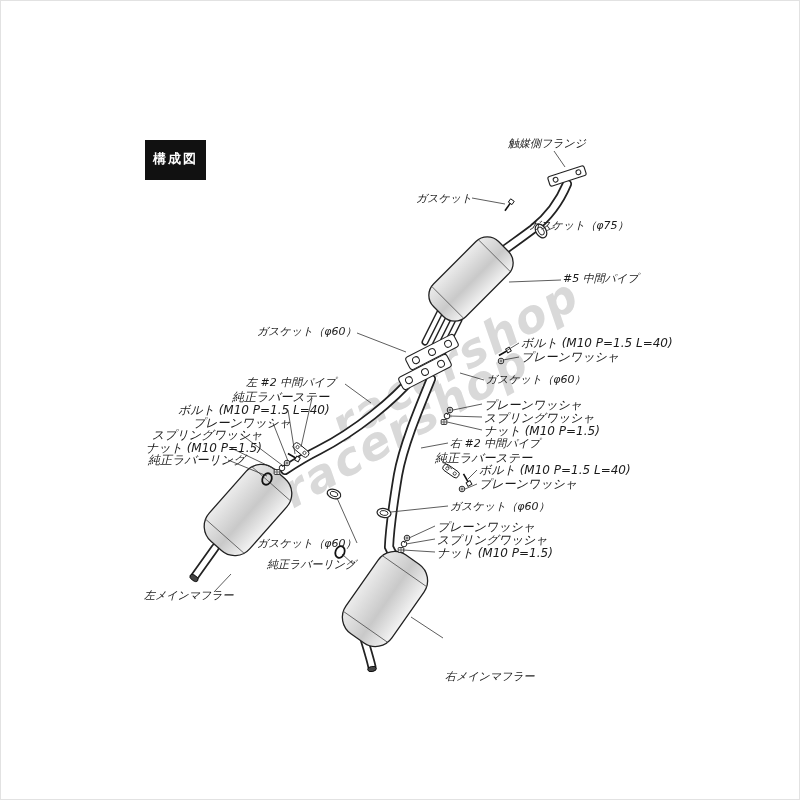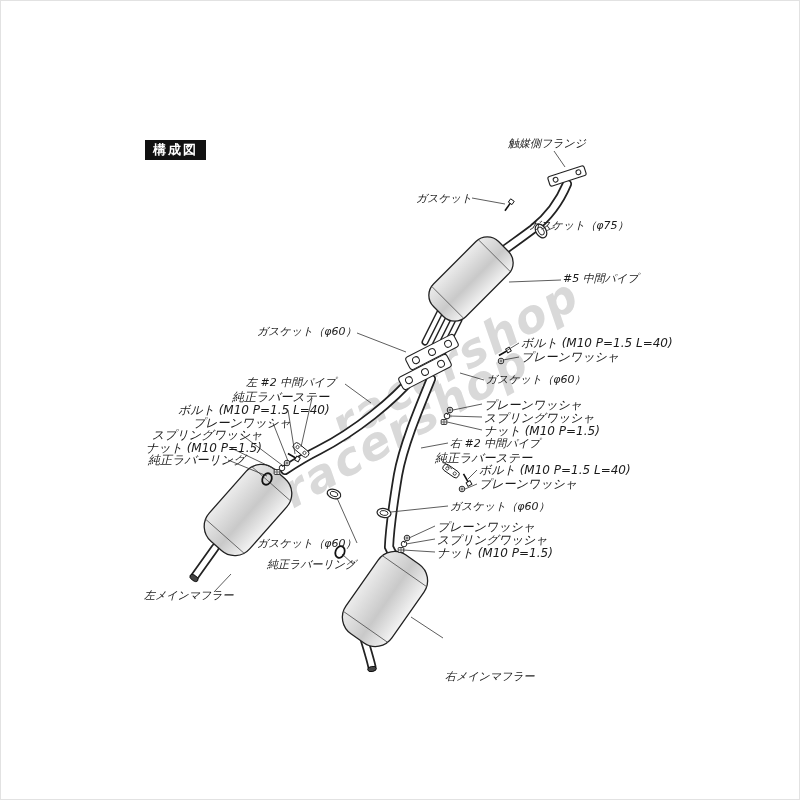--- a/index.html
+++ b/index.html
@@ -10,22 +10,23 @@
     border:1px solid #e2e2e2;
     box-sizing:border-box;
     font-family:"DejaVu Sans","Liberation Sans",sans-serif;
     overflow:hidden;
   }
   .stage svg{position:absolute;left:0;top:0;}
   .title-box{
     position:absolute;left:144px;top:139px;
     background:#111;color:#fff;
     font-size:13px;font-weight:bold;
-    padding:3px 8px;letter-spacing:2px;
+    padding:13px 8px;letter-spacing:2px;
     line-height:1.1;
+    font-family:Liberation Mono, monospace;
   }
   .lbl{
     position:absolute;
     font-size:11px;color:#1a1a1a;
     white-space:nowrap;line-height:1.1;font-style:italic;
   }
   .lbl.sm{font-size:12px;}
   
   .po{stroke:#222;stroke-width:10;fill:none;stroke-linecap:round;}
   .pi{stroke:#fff;stroke-width:6.5;fill:none;stroke-linecap:round;}

